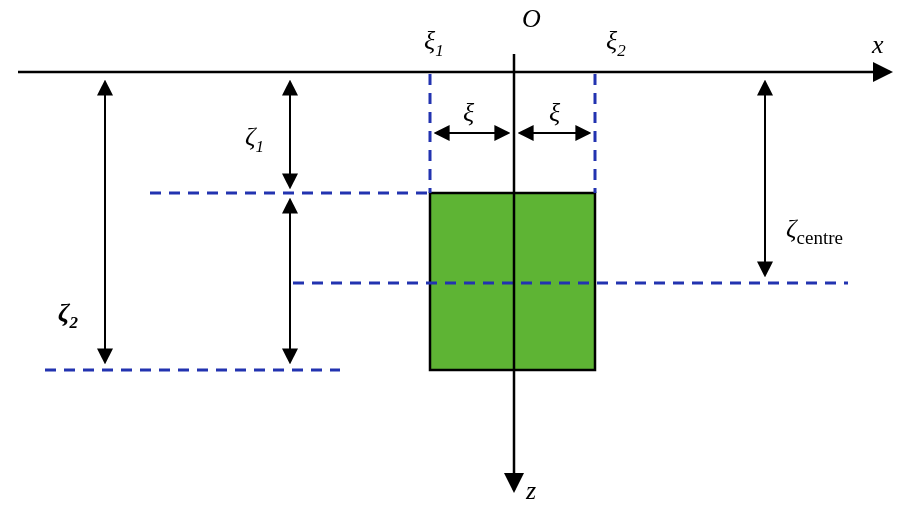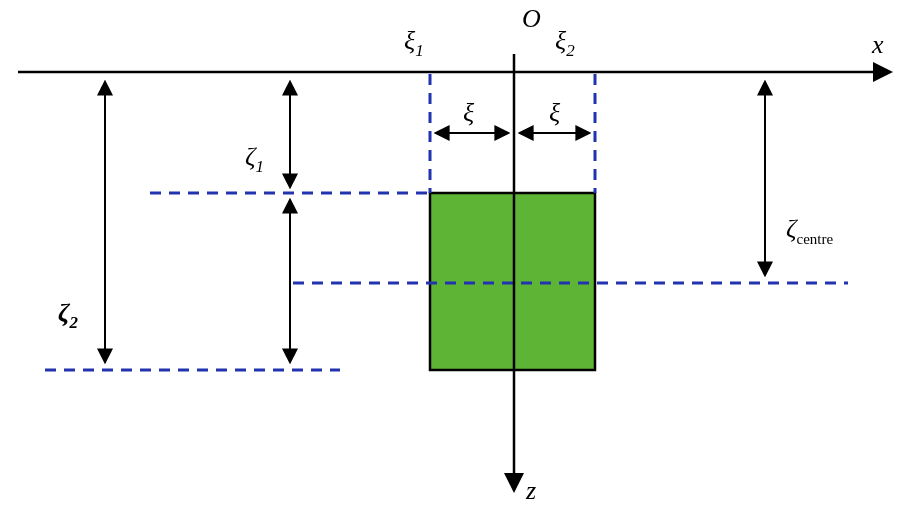--- a/index.html
+++ b/index.html
@@ -20,21 +20,21 @@
     color: #000000;
     white-space: nowrap;
     line-height: 1;
   }
   .lbl .sub {
     font-size: 17px;
     vertical-align: -7px;
     font-style: italic;
   }
   .lbl .sub-roman {
-    font-size: 15px;
+    font-size: 19px;
     vertical-align: -7px;
     font-style: normal;
   }
 </style>
 </head>
 <body>
 
 <div id="figure">
 
   <svg id="diagram-svg" width="921" height="526" viewBox="0 0 921 526">
@@ -68,37 +68,37 @@
   </div>
 
   <div class="lbl" style="left:872px; top:32px;">
     <span>x</span>
   </div>
 
   <div class="lbl" style="left:526px; top:478px;">
     <span>z</span>
   </div>
 
-  <div class="lbl" style="left:404px; top:28px;text-align:right;">
+  <div class="lbl" style="left:424px; top:28px;text-align:right;">
     <span>ξ</span><span class="sub">1</span>
   </div>
 
-  <div class="lbl" style="left:555px; top:28px;">
+  <div class="lbl" style="left:606px; top:28px;">
     <span>ξ</span><span class="sub">2</span>
   </div>
 
   <div class="lbl" style="left:463px; top:100px;">
     <span>ξ</span>
   </div>
 
   <div class="lbl" style="left:549px; top:100px;">
     <span>ξ</span>
   </div>
 
-  <div class="lbl" style="left:245px; top:124px;margin-top:20px;">
+  <div class="lbl" style="left:245px; top:124px;">
     <span>ζ</span><span class="sub">1</span>
   </div>
 
   <div class="lbl" style="left:58px; top:300px;font-weight:bold;">
     <span>ζ</span><span class="sub">2</span>
   </div>
 
 
   <div class="lbl" style="left:786px; top:216px;">
     <span>ζ</span><span class="sub-roman">centre</span>

